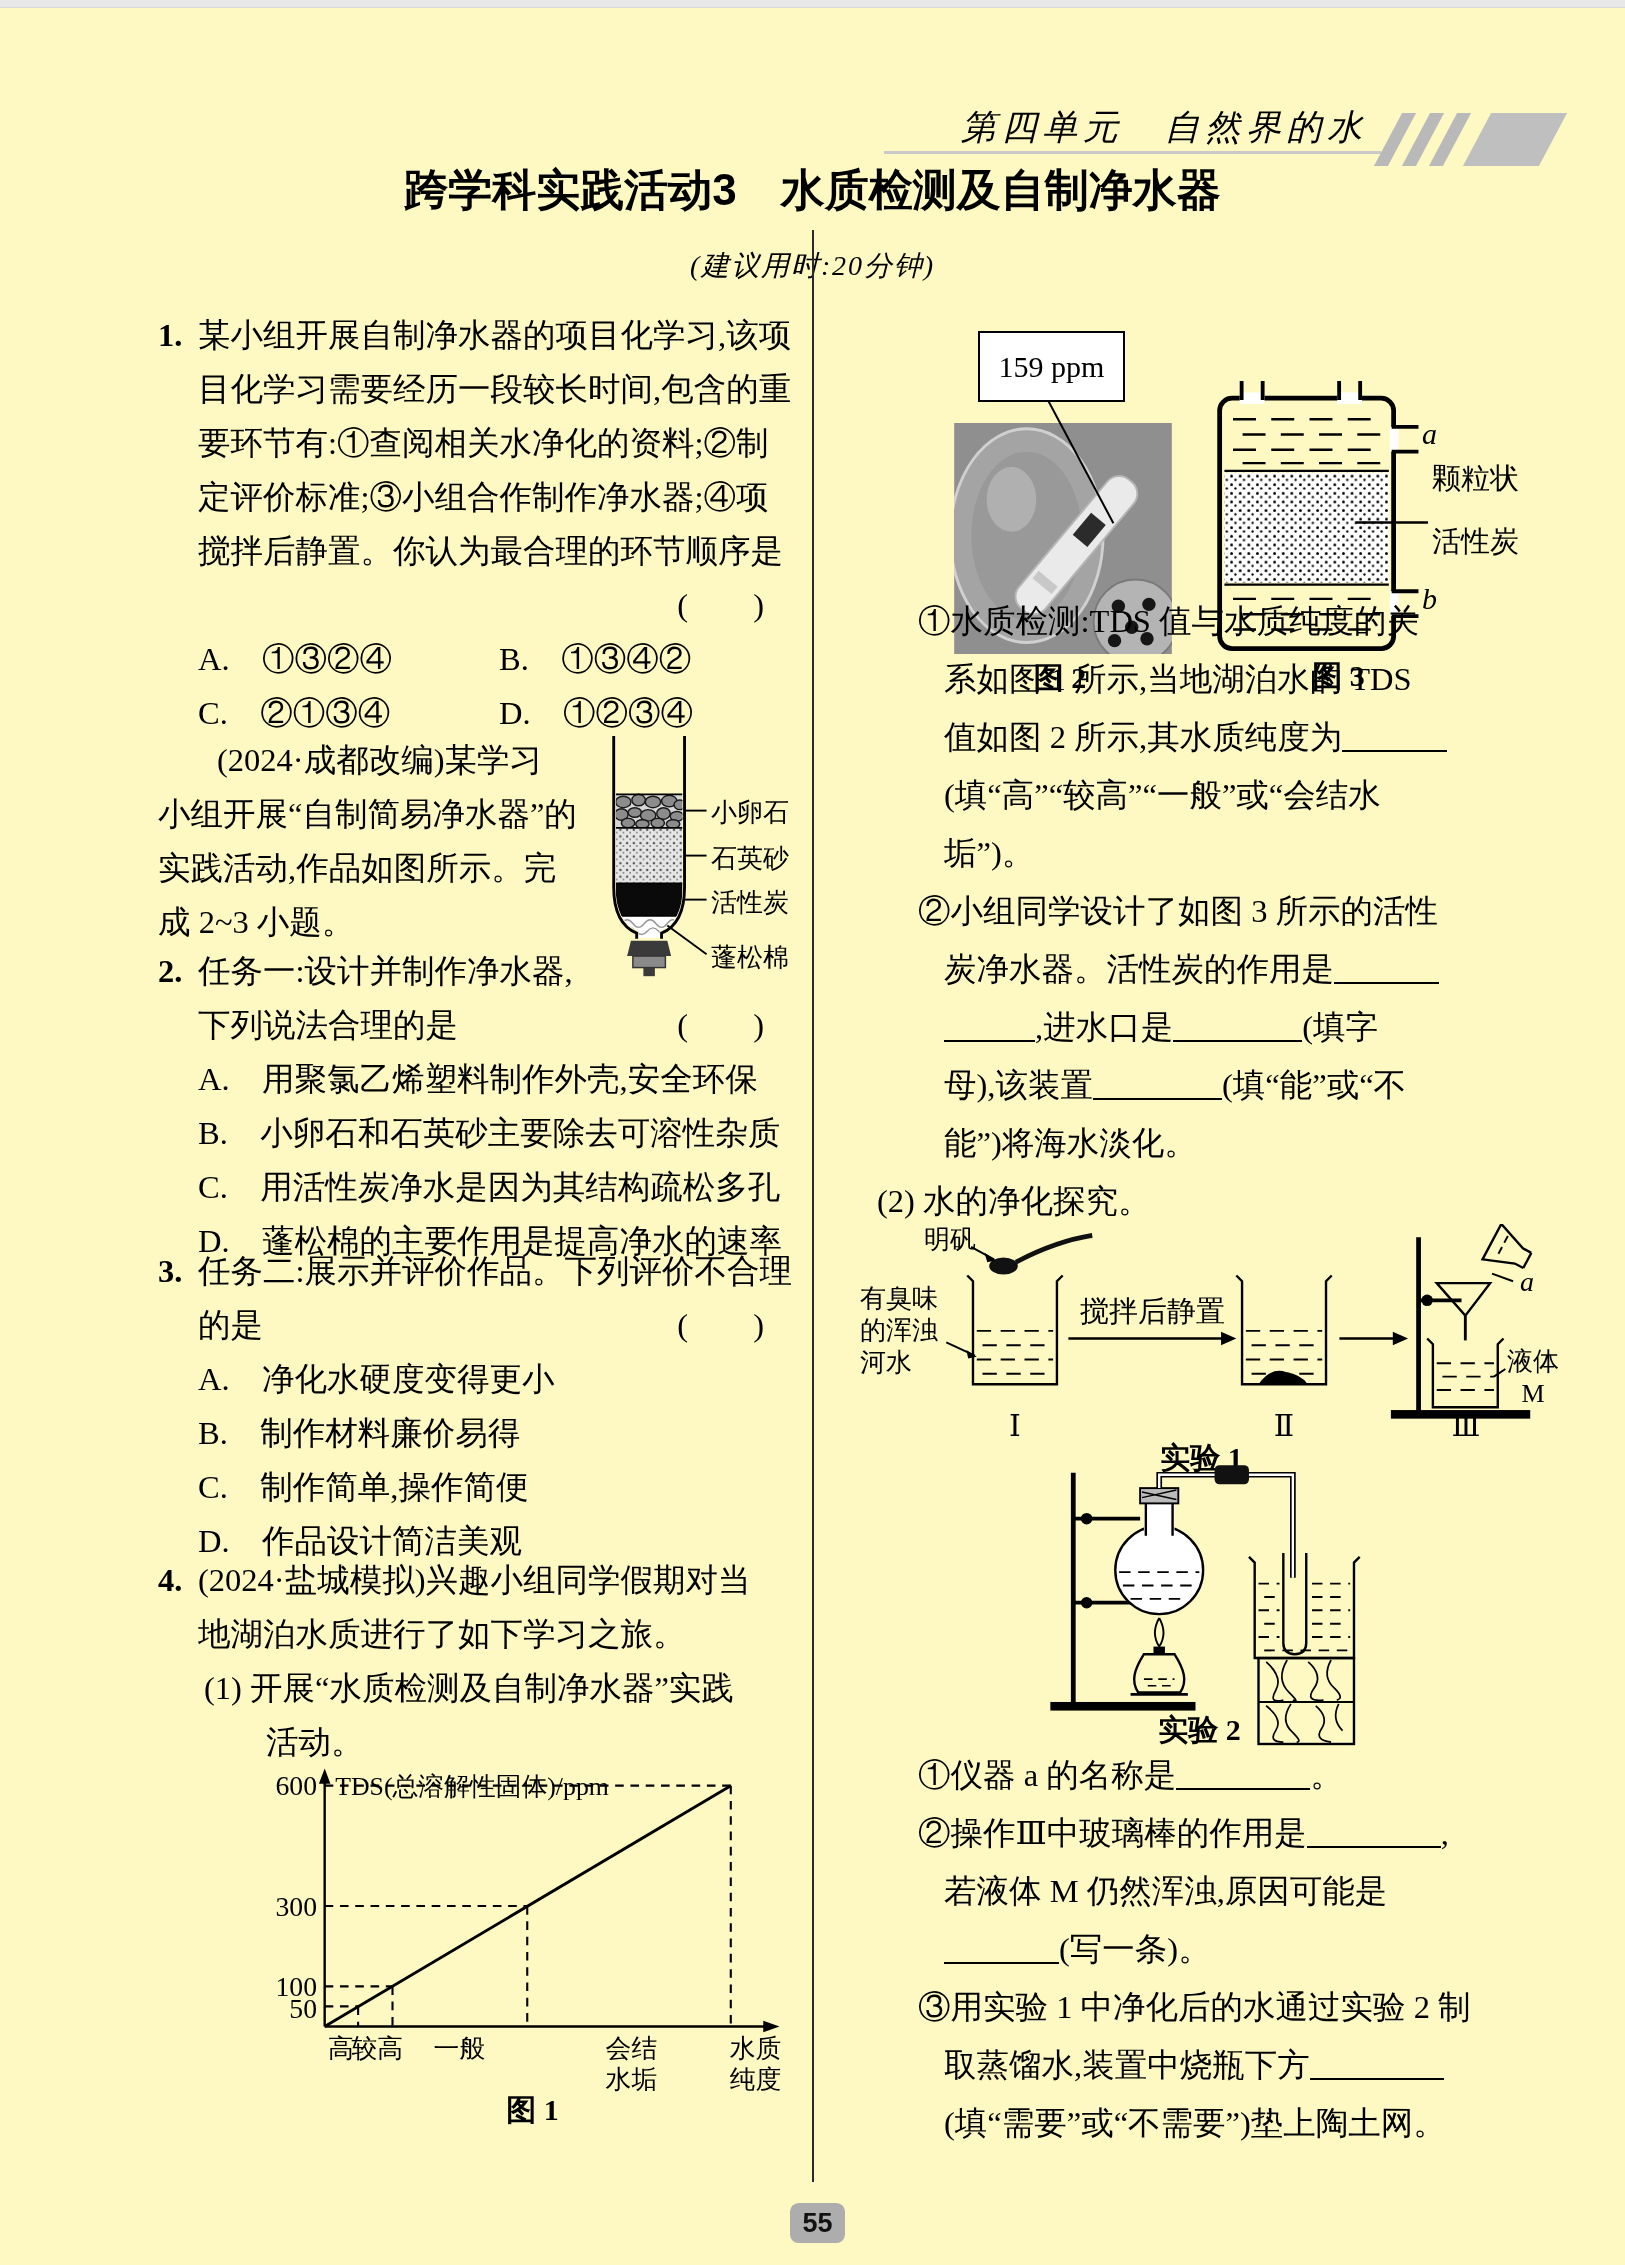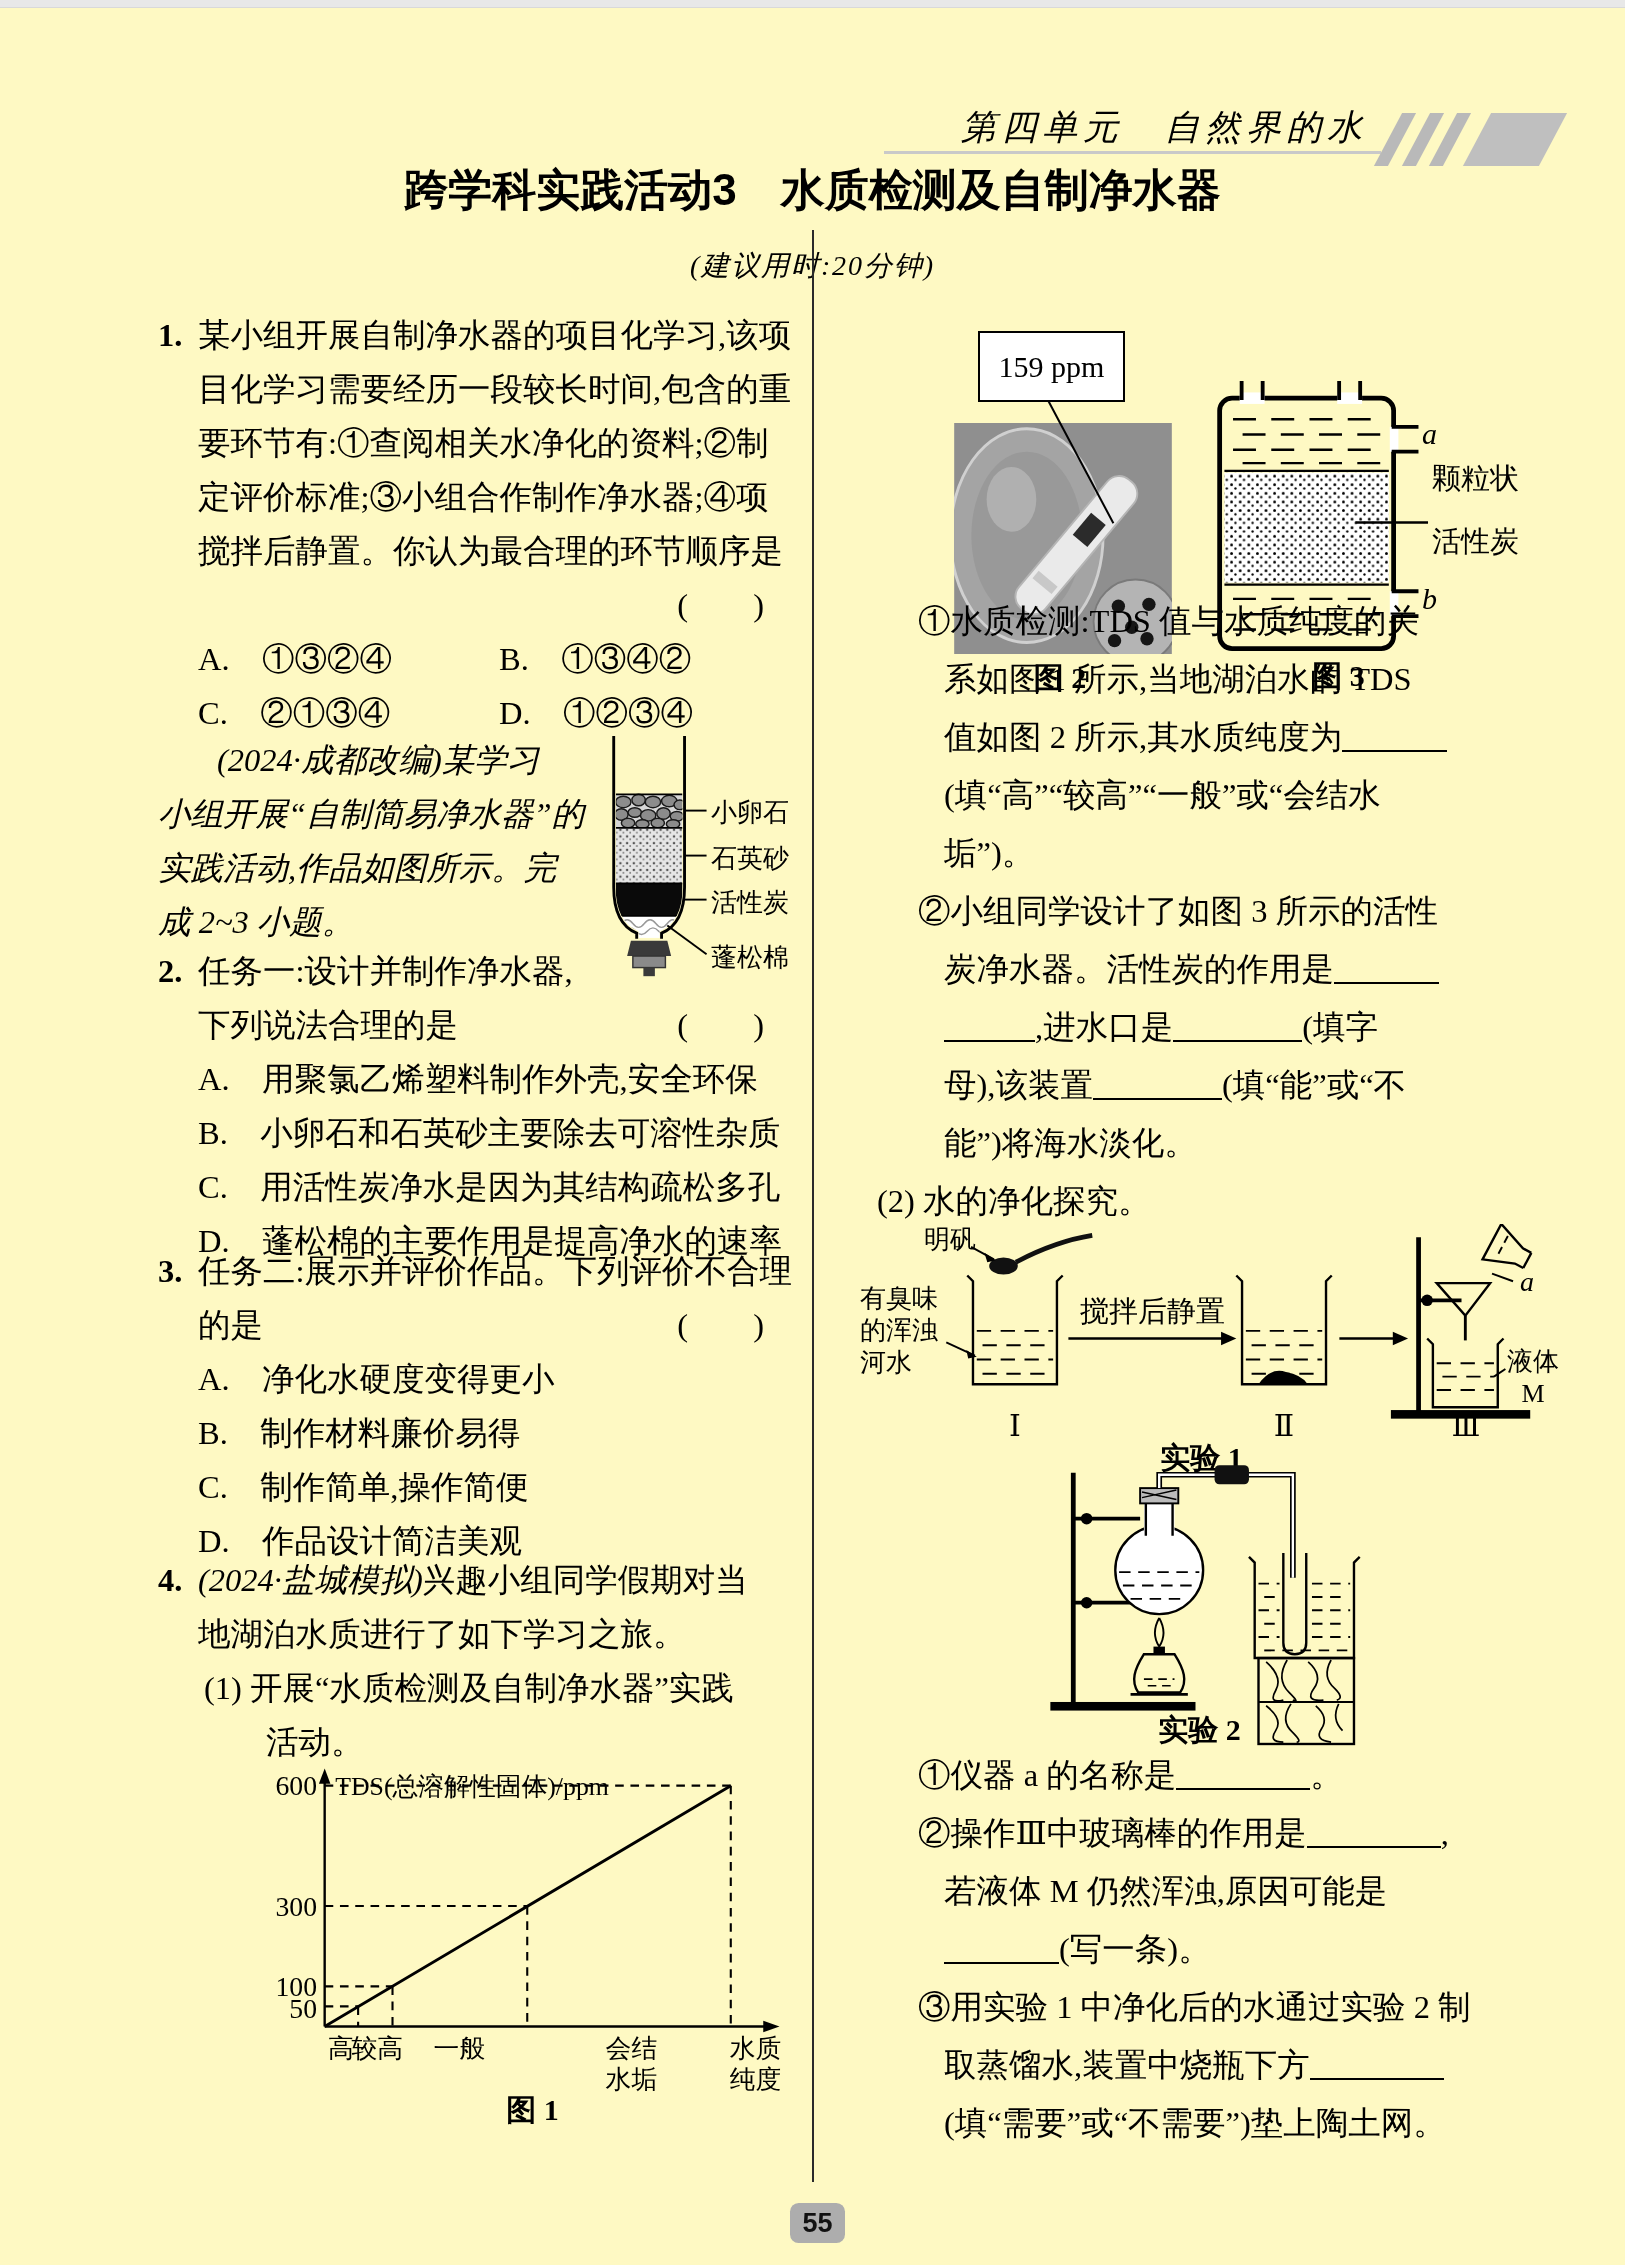--- a/index.html
+++ b/index.html
@@ -25,21 +25,21 @@
   .line{white-space:nowrap;}
   .ind{padding-left:40px;}
   .ind2{padding-left:59px;}
   .m43{padding-left:41px;}
   .m70{padding-left:67px;}
   .qnum{display:inline-block;width:40px;font-weight:bold;}
   .bracket{text-align:right;padding-right:25px;}
   .rel{position:relative;}
   .br-abs{position:absolute;right:25px;top:0;}
   .opt-half{display:inline-block;width:301px;}
-  .kai{font-style:italic;}
+  .kai{}
   .blank{display:inline-block;border-bottom:2.9px solid #000;height:32.5px;vertical-align:-3.8px;}
   .b95{width:91px}.b110{width:105px}.b120{width:115px}.b135{width:129px}.b140{width:134px}
   
   .fig{position:absolute;}
   .fig-caption{position:absolute;font-weight:bold;font-size:30px;text-align:center;white-space:nowrap;}
   .flt-label{position:absolute;left:126px;font-size:26px;white-space:nowrap;text-align:right;}
   .f3-label{position:absolute;font-size:29px;white-space:nowrap;}
   .f3-port{position:absolute;font-size:30px;font-style:italic;}
   .badge159{position:absolute;left:27px;top:0;width:143px;height:67px;border:2.9px solid #000;
             background:#fff;text-align:center;line-height:67px;font-size:30px;}

